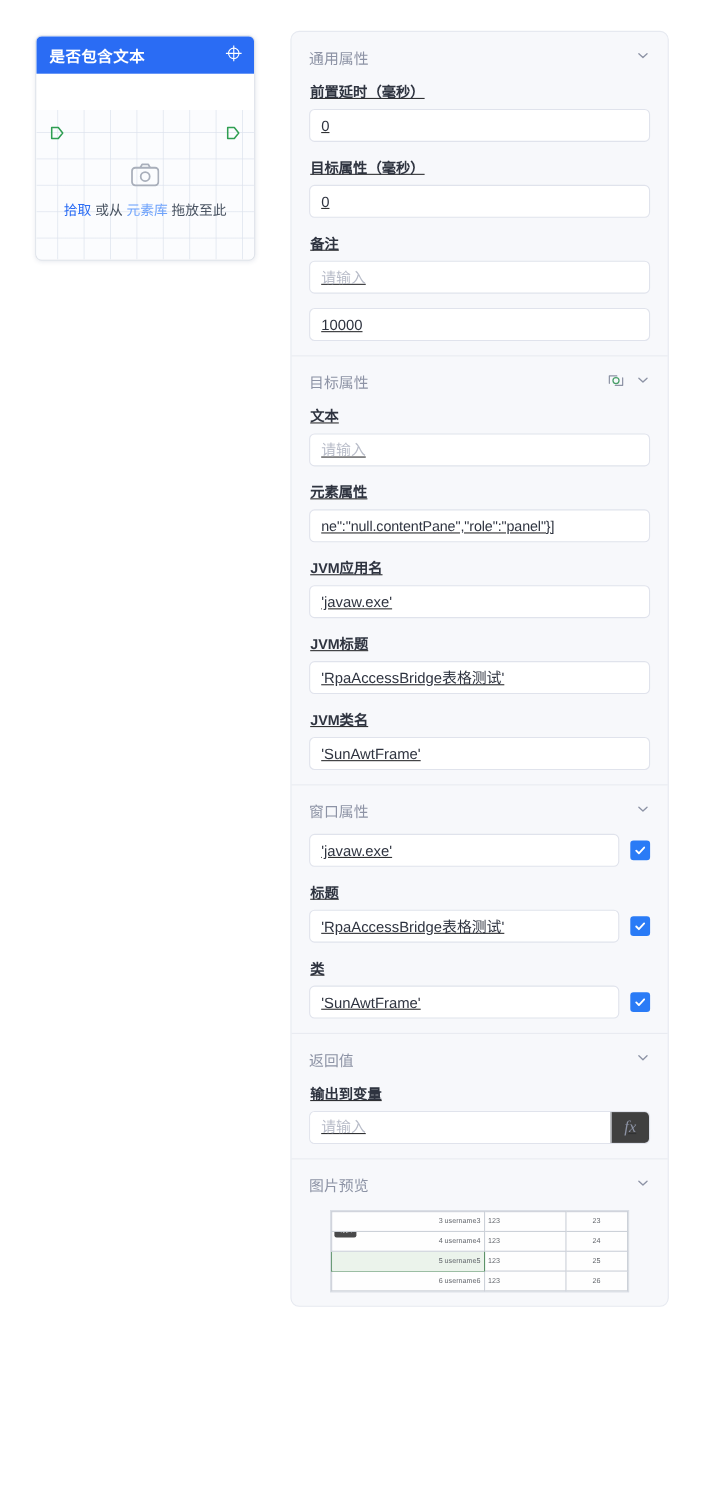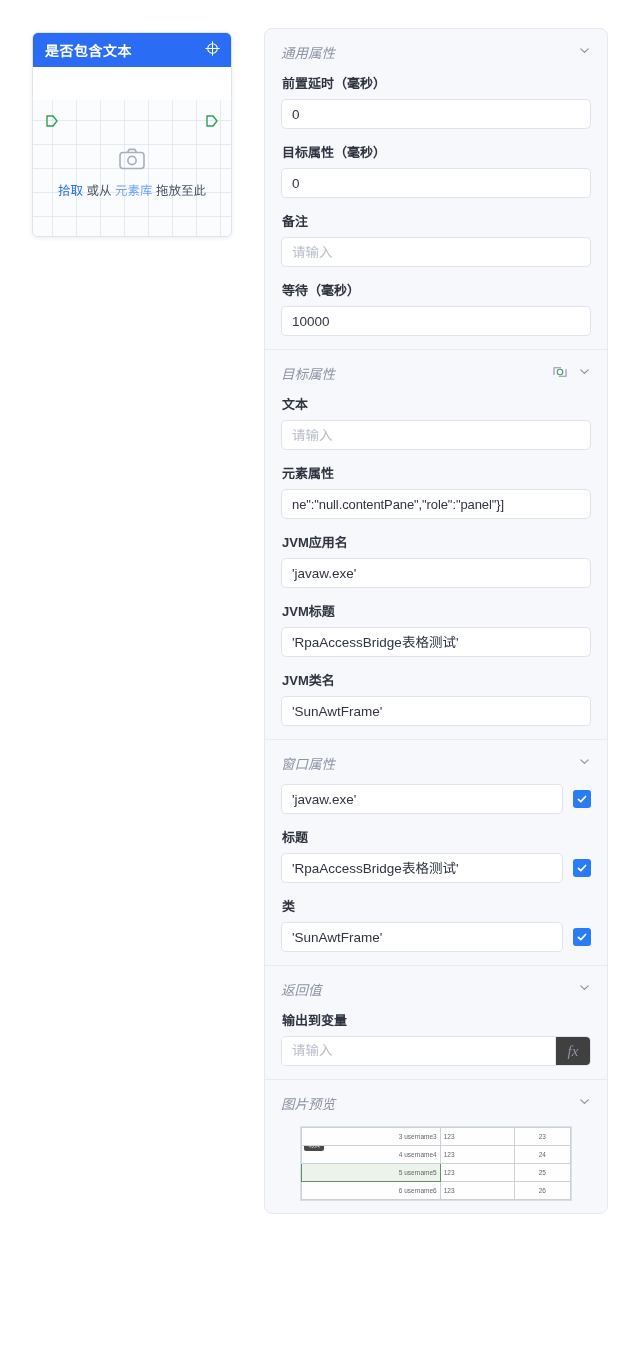--- a/index.html
+++ b/index.html
@@ -99,35 +99,34 @@
     border-radius: 8px;
     padding: 0 0 12px 0;
   }
 
   .section-head {
     display: flex;
     align-items: center;
     justify-content: space-between;
     padding: 13px 16px 11px 16px;
     border-top: 1px solid #e9ebf1;
-    font-style: italic;
   }
   .section-head.first { border-top: none; }
   .section-title {
     color: #8d93a5;
     font-size: 13.5px;
   }
   .section-tools {
     display: flex;
     align-items: center;
     gap: 10px;
   }
   .chevron { display: block; }
 
-  .field { padding: 0 16px 13px 16px; }
+  .field { padding: 0 16px 13px 16px; text-decoration: underline; }
   .field-label {
     font-size: 13px;
     color: #2f3440;
     font-weight: bold;
     margin: 0 0 7px 1px;
     white-space: nowrap;
   }
   .control-row {
     display: flex;
     align-items: center;
@@ -313,21 +312,20 @@
   </div>
 
   <div class="field">
     <div class="field-label">备注</div>
     <div class="control-row">
       <div class="input placeholder">请输入</div>
     </div>
   </div>
 
   <div class="field">
-    <div class="field-label">等待（毫秒）</div>
     <div class="control-row">
       <div class="input" placeholder="请输入">10000</div>
     </div>
   </div>
 
   <div class="section-head">
     <span class="section-title">目标属性</span>
     <span class="section-tools">
       <span>
         <svg width="16" height="16" viewBox="0 0 18 18" fill="none">

